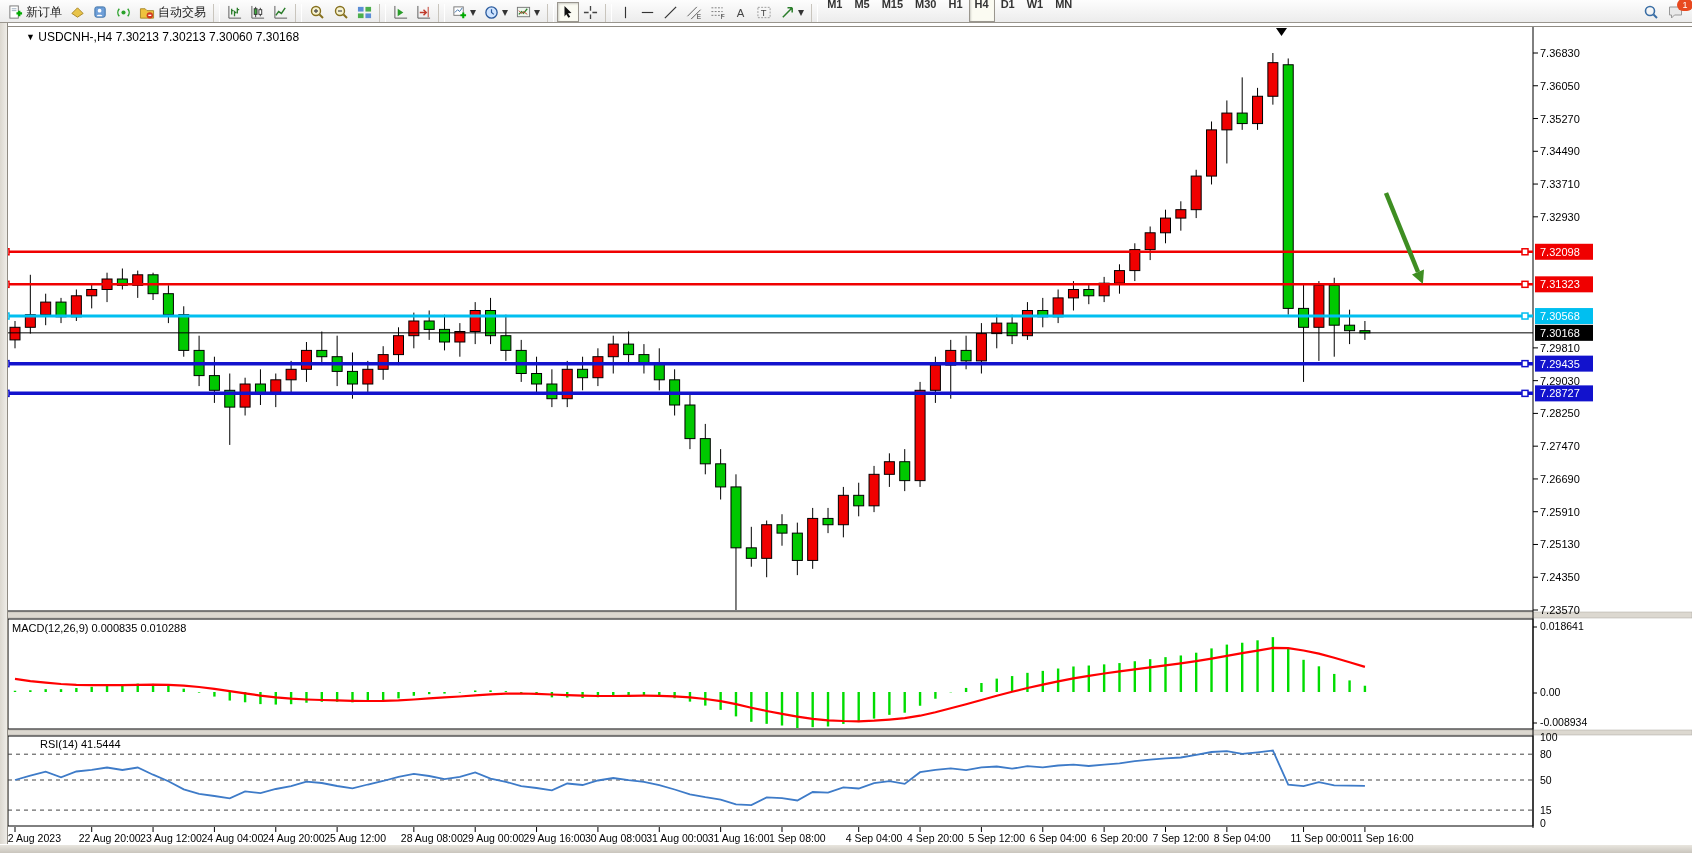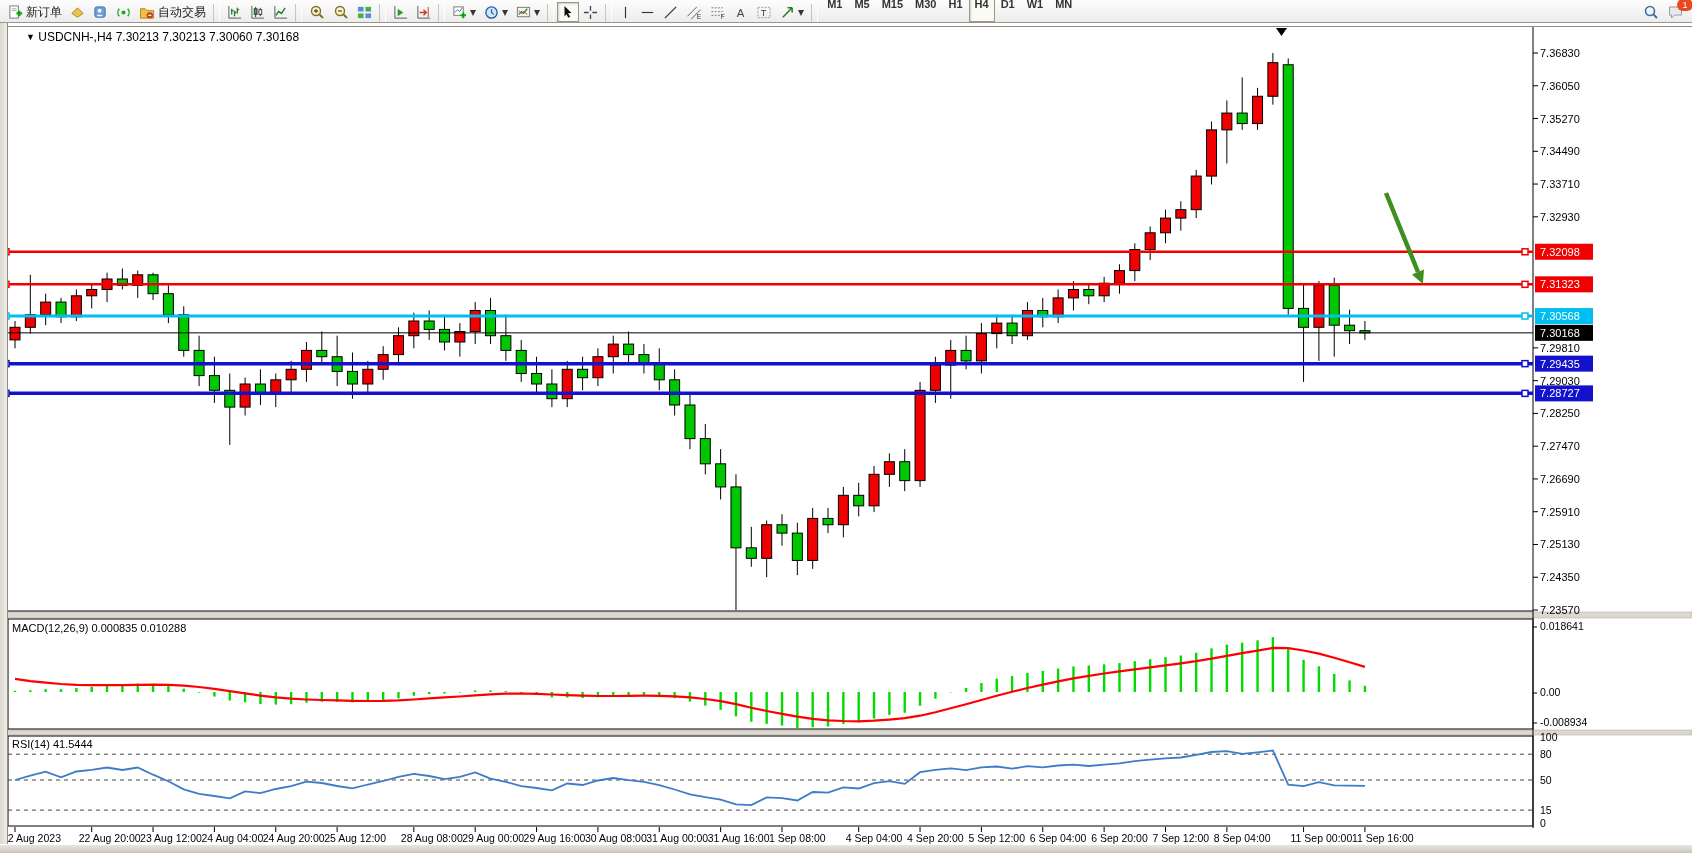--- a/index.html
+++ b/index.html
@@ -643,16 +643,16 @@
     </svg>
 
   <div class="leftedge"></div>
 
   <div class="ohlc-line">
     <span class="tri">▼</span>
     <span>USDCNH-,H4</span>
     <span>7.30213 7.30213 7.30060 7.30168</span>
   </div>
   <div class="ind-label" style="top:622px;">MACD(12,26,9) 0.000835 0.010288</div>
-  <div class="ind-label" style="top:738px;">RSI(14) 41.5444</div>
+  <div class="ind-label" style="top:738px;margin-left:28px;">RSI(14) 41.5444</div>
 
   <div class="statusbar"></div>
 </div>
 
 </body></html>

